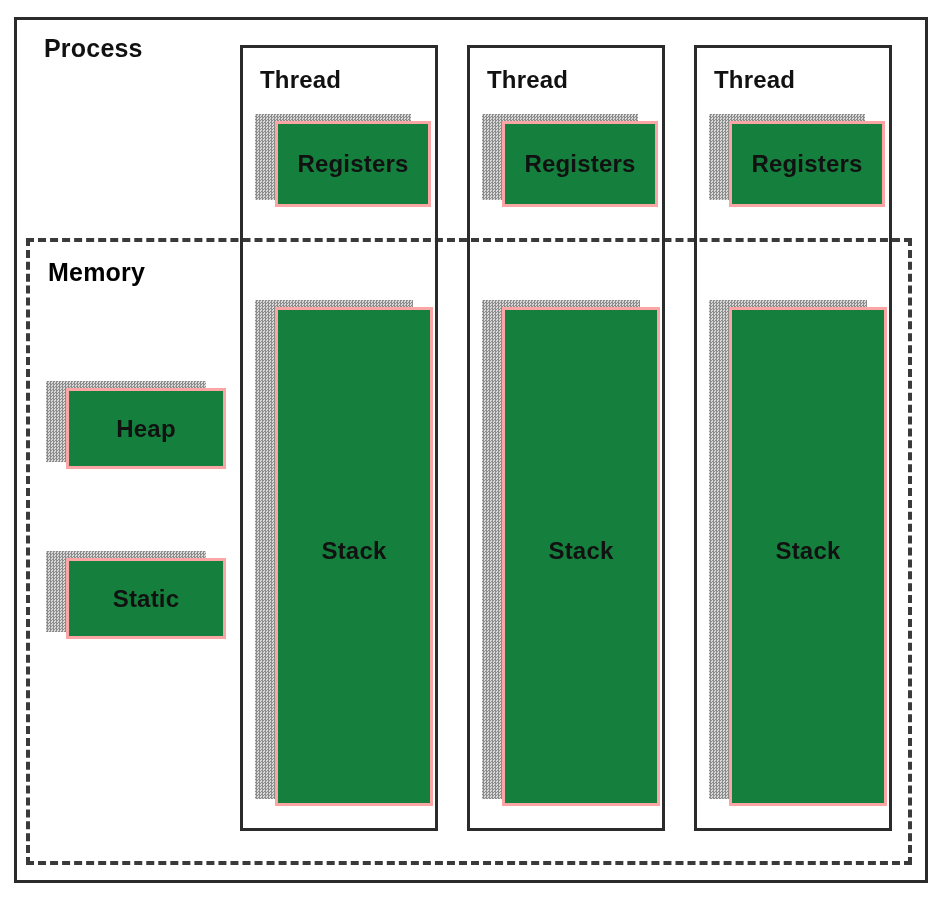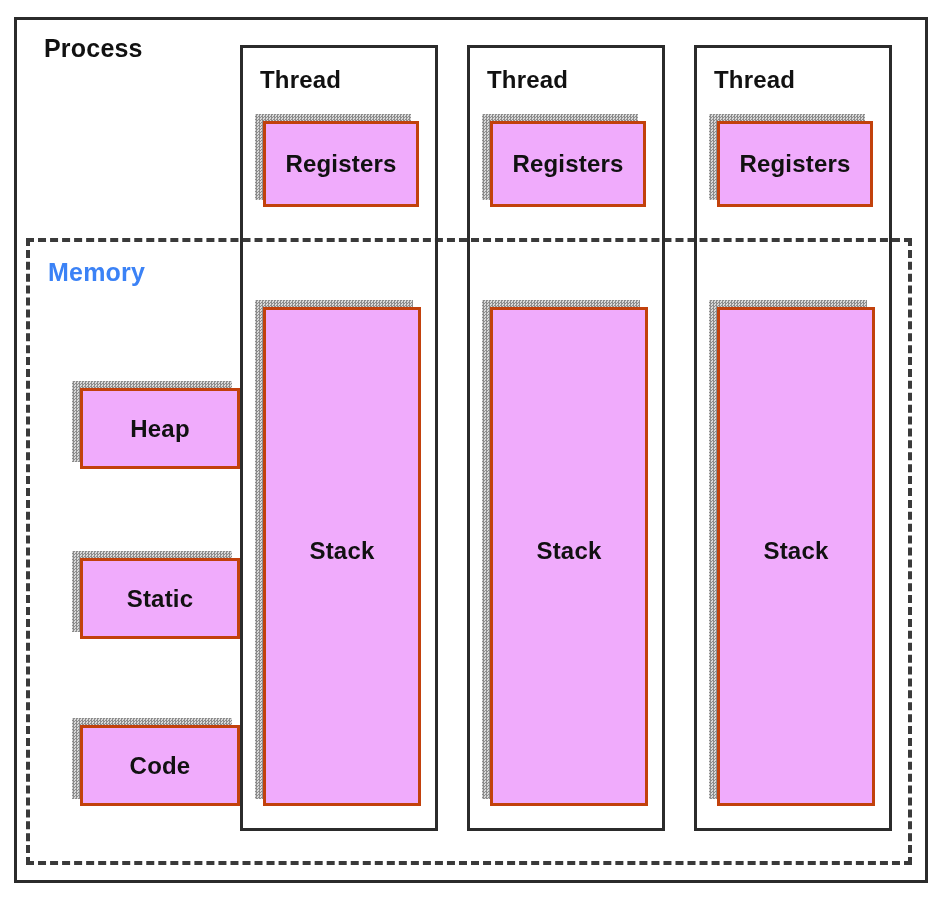--- a/index.html
+++ b/index.html
@@ -54,21 +54,21 @@
     box-sizing: border-box;
     background: transparent;
   }
 
   .memory-label {
     position: absolute;
     left: 48px;
     top: 258px;
     font-size: 25px;
     font-weight: bold;
-    color: #3b82f6;
+    color: #000000;
     letter-spacing: 0.2px;
     white-space: nowrap;
   }
 
   
   .thread-box {
     position: absolute;
     top: 45px;
     width: 198px;
     height: 786px;
@@ -103,27 +103,27 @@
     left: 0;
     top: 0;
     width: 100%;
     height: 100%;
     background:
       repeating-conic-gradient(#8c8c8c 0% 25%, #d9d9d9 0% 50%) 0 0 / 3px 3px;
     background-color: #9a9a9a;
   }
   .card .face {
     position: absolute;
-    left: 8px;
+    left: 20px;
     top: 7px;
     width: 100%;
     height: 100%;
-    border: 3px solid #c2410c;
-    box-sizing: border-box;
-    background: #f0abfc;
+    border: 3px solid #fca5a5;
+    box-sizing: border-box;
+    background: #15803d;
     display: flex;
     align-items: center;
     justify-content: center;
   }
   .card .face-text {
     font-size: 24px;
     font-weight: bold;
     color: #111111;
     letter-spacing: 0.2px;
     white-space: nowrap;
@@ -136,21 +136,21 @@
   .registers-3 { left: 709px; }
 
   
   .stack-card { width: 158px; height: 499px; top: 300px; }
   .stack-card .face-text { position: relative; top: -6px; }
   .stack-1 { left: 255px; }
   .stack-2 { left: 482px; }
   .stack-3 { left: 709px; }
 
   
-  .segment-card { width: 160px; height: 81px; left: 46px; margin-left: 26px; }
+  .segment-card { width: 160px; height: 81px; left: 46px; }
   .segment-heap   { top: 381px; }
   .segment-static { top: 551px; padding-left: 44px; }
   .segment-code   { top: 718px; }
 </style>
 </head>
 <body>
 
 <div id="canvas">
 
   <div class="process-box"></div>
@@ -217,20 +217,14 @@
     </div>
   </div>
 
   <div class="card segment-card segment-static">
     <div class="shadow"></div>
     <div class="face">
       <span class="face-text">Static</span>
     </div>
   </div>
 
-  <div class="card segment-card segment-code">
-    <div class="shadow"></div>
-    <div class="face">
-      <span class="face-text">Code</span>
-    </div>
-  </div>
 
 </div>
 
 </body></html>

